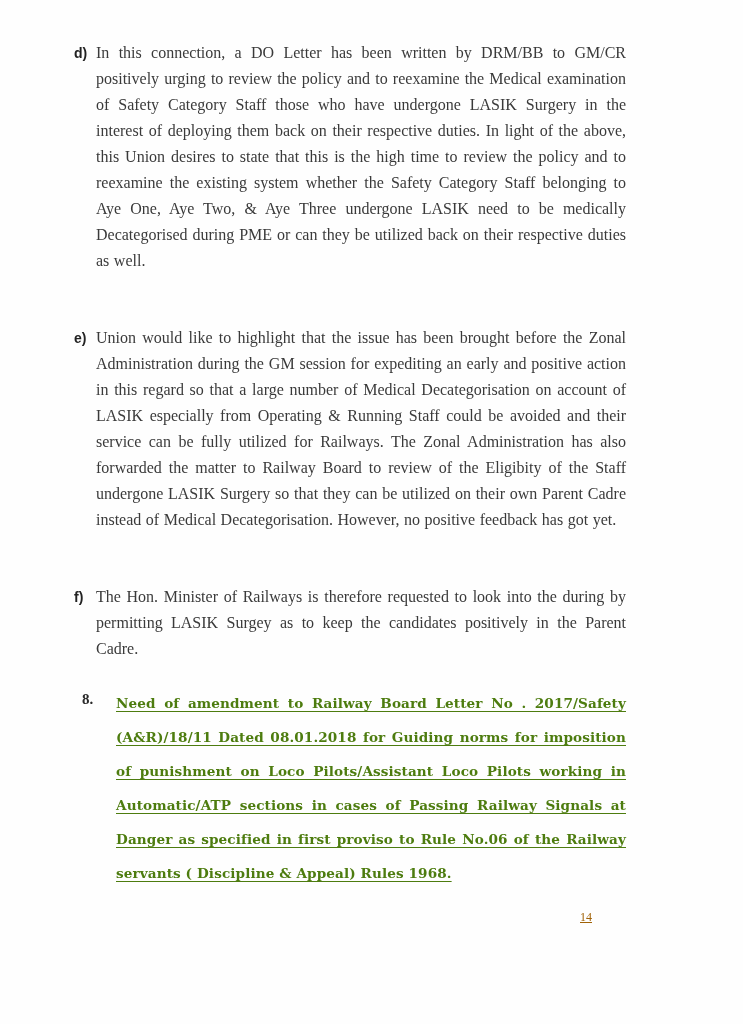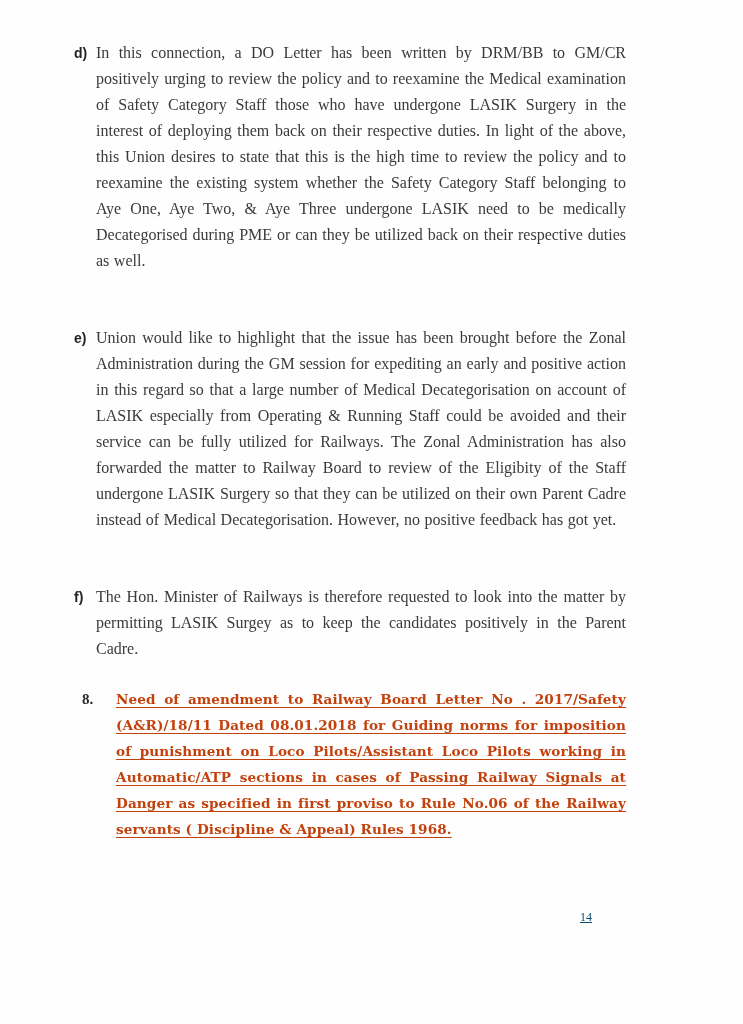--- a/index.html
+++ b/index.html
@@ -57,57 +57,57 @@
       font-family: "Liberation Serif", "DejaVu Serif", serif;
       font-weight: bold;
       font-size: 15px;
       line-height: 26px;
       color: #2a2a2a;
     }
     .heading .body {
       font-family: "DejaVu Serif", "Liberation Serif", serif;
       font-weight: bold;
       font-size: 13.6px;
-      line-height: 26px;
+      line-height: 34px;
       text-align: justify;
       text-align-last: left;
-      color: #c2410c;
+      color: #4d7c0f;
       text-decoration: underline;
       text-decoration-thickness: 1px;
       text-underline-offset: 3px;
       letter-spacing: 0.1px;
     }
     .page-number {
       position: absolute;
       left: 580px;
       top: 910px;
       font-family: "Liberation Serif", "DejaVu Serif", serif;
       font-size: 12px;
-      color: #0c4a6e;
+      color: #a16207;
       text-decoration: underline;
     }
   </style>
 </head>
 <body>
 
 <div class="page">
 
   <div class="item" style="top:40px;">
     <span class="marker">d)</span>
     <div class="body">In this connection, a DO Letter has been written by DRM/BB to GM/CR positively urging to review the policy and to reexamine the Medical examination of Safety Category Staff those who have undergone LASIK Surgery in the interest of deploying them back on their respective duties. In light of the above, this Union desires to state that this is the high time to review the policy and to reexamine the existing system whether the Safety Category Staff belonging to Aye One, Aye Two, &amp; Aye Three undergone LASIK need to be medically Decategorised during PME or can they be utilized back on their respective duties as well.</div>
   </div>
 
   <div class="item" style="top:325px;">
     <span class="marker">e)</span>
     <div class="body">Union would like to highlight that the issue has been brought before the Zonal Administration during the GM session for expediting an early and positive action in this regard so that a large number of Medical Decategorisation on account of LASIK especially from Operating &amp; Running Staff could be avoided and their service can be fully utilized for Railways. The Zonal Administration has also forwarded the matter to Railway Board to review of the Eligibity of the Staff undergone LASIK Surgery so that they can be utilized on their own Parent Cadre instead of Medical Decategorisation. However, no positive feedback has got yet.</div>
   </div>
 
   <div class="item" style="top:584px;">
     <span class="marker">f)</span>
-    <div class="body">The Hon. Minister of Railways is therefore requested to look into the matter by permitting LASIK Surgey as to keep the candidates positively in the Parent Cadre.</div>
+    <div class="body">The Hon. Minister of Railways is therefore requested to look into the during by permitting LASIK Surgey as to keep the candidates positively in the Parent Cadre.</div>
   </div>
 
   <div class="heading" style="top:686px;">
     <span class="marker">8.</span>
     <div class="body">Need of amendment to Railway Board Letter No . 2017/Safety (A&amp;R)/18/11 Dated 08.01.2018 for Guiding norms for imposition of punishment on Loco Pilots/Assistant Loco Pilots working in Automatic/ATP sections in cases of Passing Railway Signals at Danger as specified in first proviso to Rule No.06 of the Railway servants ( Discipline &amp; Appeal) Rules 1968.</div>
   </div>
 
   <div class="page-number">14</div>
 
 </div>

